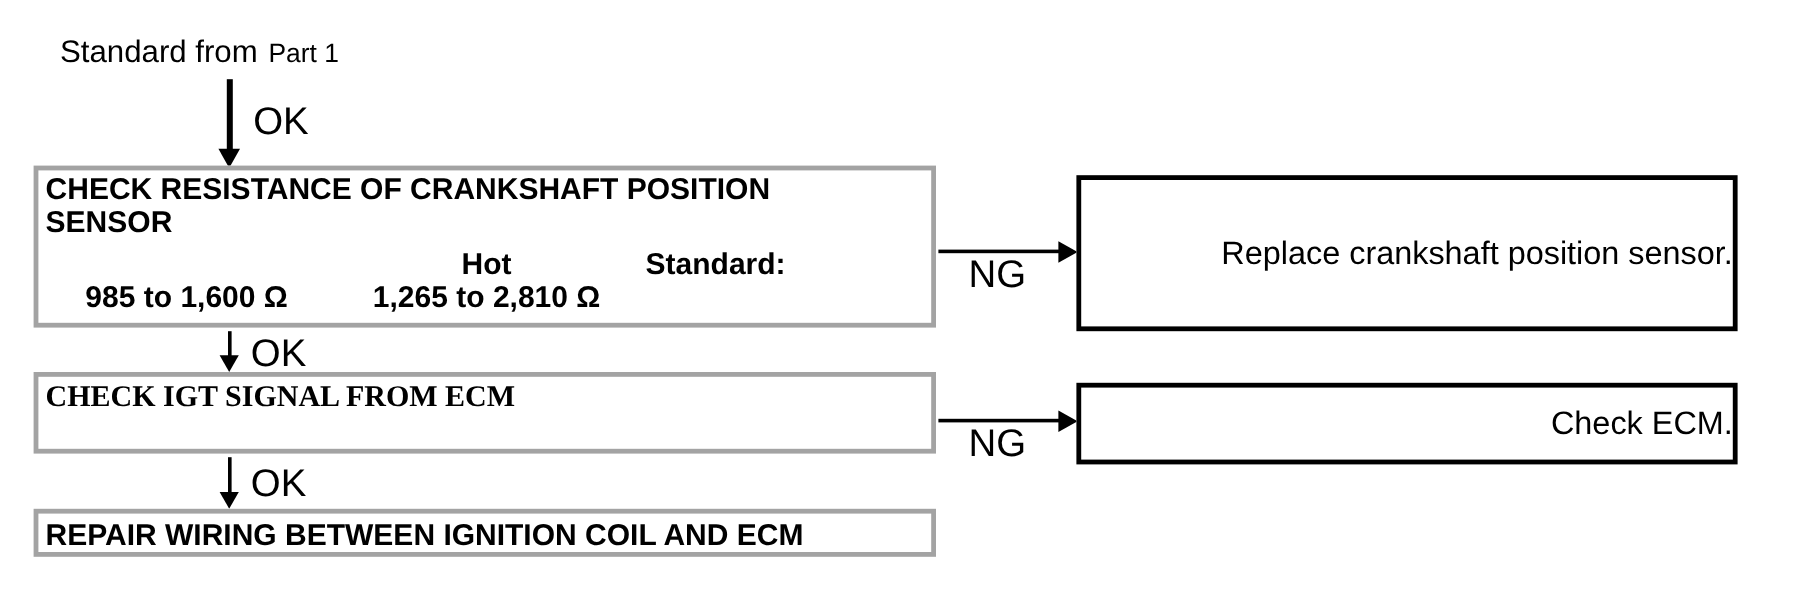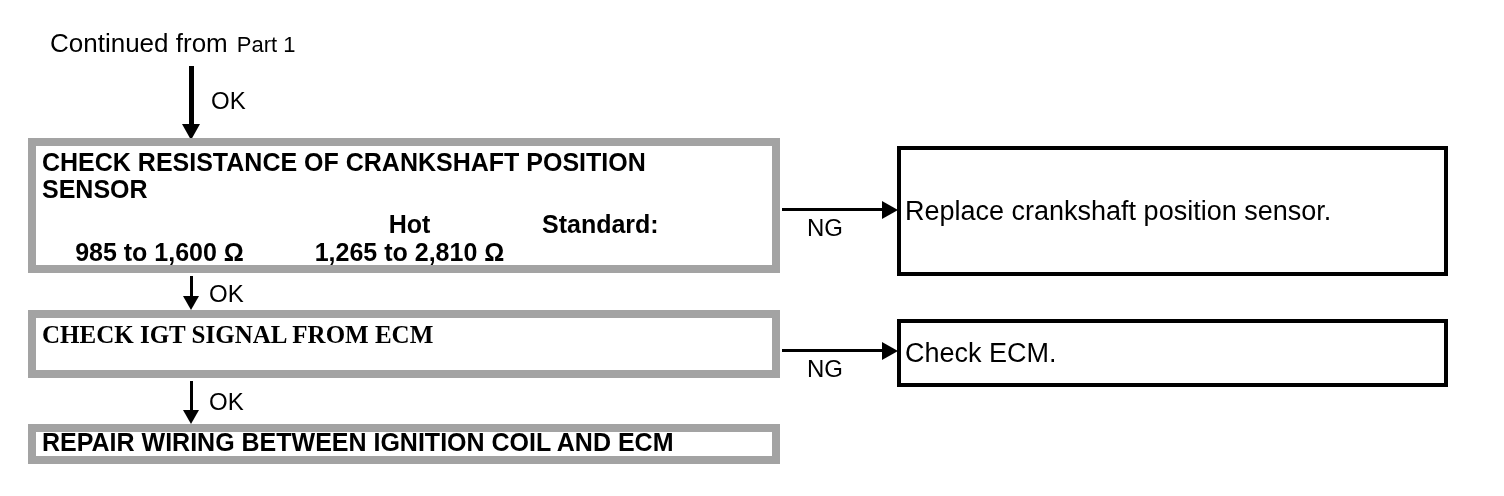--- a/index.html
+++ b/index.html
@@ -24,21 +24,21 @@
     display: flex;
     align-items: baseline;
     white-space: nowrap;
   }
   .continued .main { font-size: 26px; }
   .continued .ref  { font-size: 22px; margin-left: 9px; }
 
   
   .lbl {
     position: absolute;
-    font-size: 24px;
+    font-size: 32px;
     line-height: 28px;
     white-space: nowrap;
   }
 
   
   .vshaft { position: absolute; background: #000; }
   .vhead  { position: absolute; width: 0; height: 0;
             border-left: 9px solid transparent;
             border-right: 9px solid transparent;
             border-top: 16px solid #000; }
@@ -48,21 +48,21 @@
             border-top: 14px solid #000; }
   .hshaft { position: absolute; background: #000; height: 3px; }
   .hhead  { position: absolute; width: 0; height: 0;
             border-top: 9px solid transparent;
             border-bottom: 9px solid transparent;
             border-left: 16px solid #000; }
 
   
   .box {
     position: absolute;
-    border: 8px solid #a3a3a3;
+    border: 4px solid #a3a3a3;
     background: #fff;
     box-sizing: border-box;
   }
   .step-title {
     font-size: 25px;
     font-weight: bold;
     line-height: 27px;
   }
   .box1 { left: 28px; top: 138px; width: 752px; height: 135px; padding: 3px 6px; }
   .box1 .step-title { width: 700px; }
@@ -80,33 +80,34 @@
           display: flex; align-items: flex-end; }
   .rbox {
     position: absolute;
     left: 897px;
     width: 551px;
     border: 4px solid #000;
     background: #fff;
     box-sizing: border-box;
     display: flex;
     align-items: center;
-    padding-left: 4px;
+    padding-left: 14px;
     font-size: 27px;
+    justify-content: flex-end;
   }
   .rbox1 { top: 146px; height: 130px; }
   .rbox2 { top: 319px; height: 68px; }
 </style>
 </head>
 <body>
 
 <div class="canvas">
 
   <div class="continued">
-    <span class="main">Continued from</span>
+    <span class="main">Standard from</span>
     <span class="ref">Part 1</span>
   </div>
 
   <div class="vshaft" style="left:189px; top:66px; width:5px; height:60px;"></div>
   <div class="vhead" style="left:182px; top:124px;"></div>
   <div class="lbl" style="left:211px; top:87px;">OK</div>
 
   <div class="box box1">
     <div class="step-title">CHECK RESISTANCE OF CRANKSHAFT POSITION SENSOR</div>
     <div class="spec-table">

